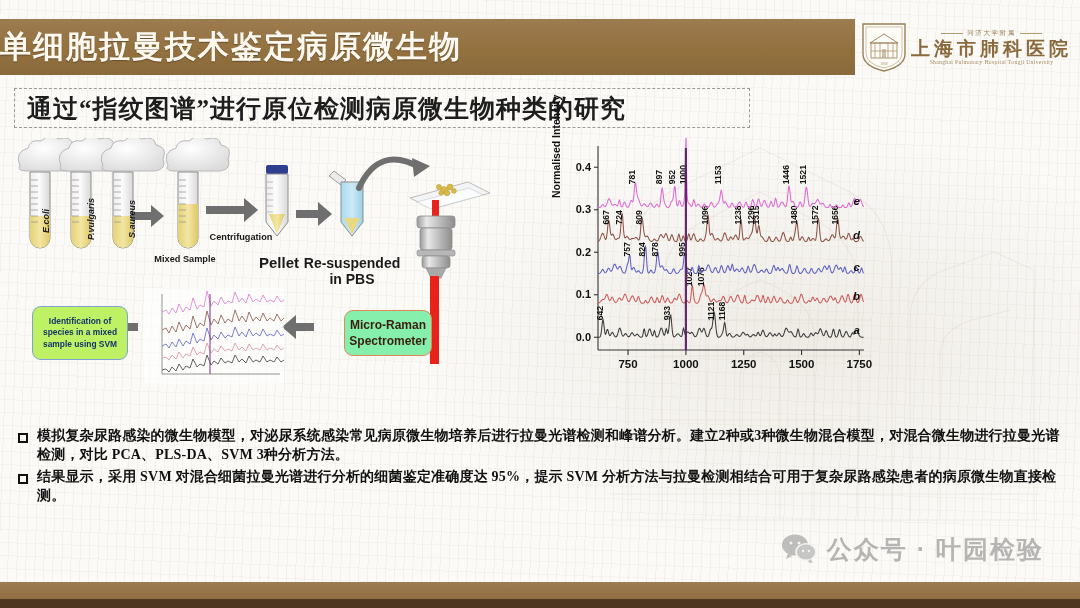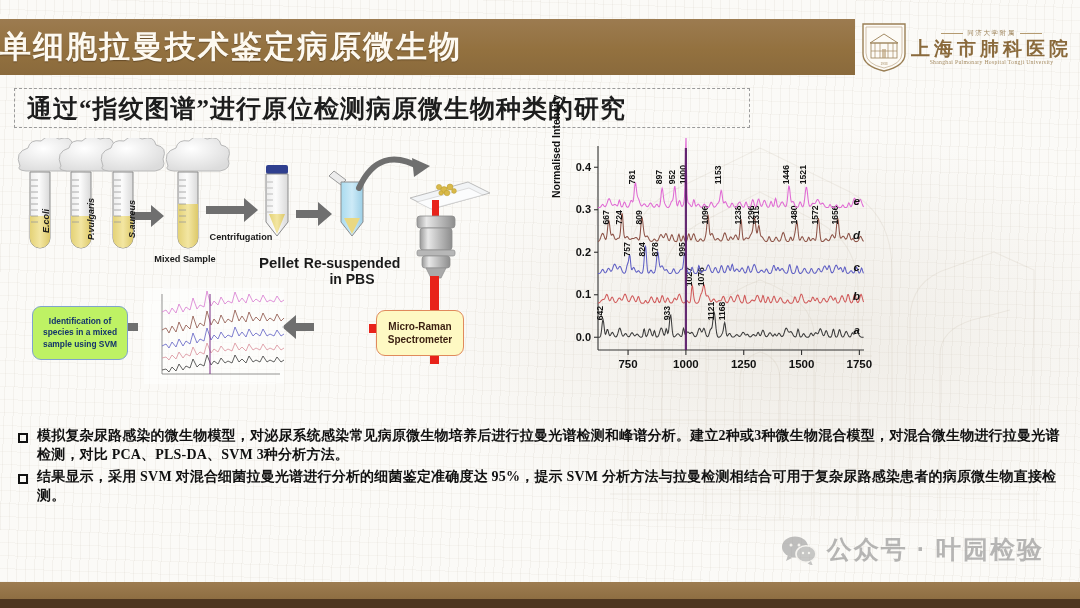--- a/index.html
+++ b/index.html
@@ -85,24 +85,24 @@
   .svm-box {
     position: absolute; left: 18px; top: 168px; width: 96px; height: 54px;
     background: #bef264; border: 1px solid #7fa3cd; border-radius: 9px;
     display: flex; align-items: center; justify-content: center;
     color: #14346b; font-family: "Liberation Sans", sans-serif;
     font-weight: 700; font-size: 8.4px; text-align: center; line-height: 1.35;
     padding: 2px 4px;
   }
   .raman-box {
     position: absolute; left: 330px; top: 172px; width: 88px; height: 46px;
-    background: #fef9c3; border: 1px solid #e08a5c; border-radius: 9px;
+    background: #86efac; border: 1px solid #e08a5c; border-radius: 9px;
     display: flex; align-items: center; justify-content: center;
     color: #3a1f10; font-family: "Liberation Sans", sans-serif;
-    font-weight: 700; font-size: 10px; text-align: center; line-height: 1.35; margin-left: 32px;
+    font-weight: 700; font-size: 12px; text-align: center; line-height: 1.35;
   }
   .inset-spectra {
     position: absolute; left: 130px; top: 150px; width: 140px; height: 96px;
   }
 
   
   .chart {
     position: absolute; left: 552px; top: 138px; width: 320px; height: 272px;
   }
   .chart-ylabel {
@@ -126,21 +126,21 @@
   }
   .bullet-text {
     font-size: 14px; line-height: 1.38; color: #111; font-weight: 700;
     letter-spacing: .2px;
     font-family: Liberation Serif, serif;
   }
 
   
   .watermark {
     position: absolute; right: 36px; bottom: 42px;
-    display: flex; align-items: center; gap: 10px;
+    display: flex; align-items: flex-start; gap: 10px;
     opacity: .62;
   }
   .wm-text {
     font-size: 25px; color: #8c8c8c; font-weight: 700; letter-spacing: 2px;
     font-family: "Liberation Sans", sans-serif;
   }
 
   
   .footer-bar-light {
     position: absolute; left: 0; bottom: 9px; width: 1080px; height: 17px;

